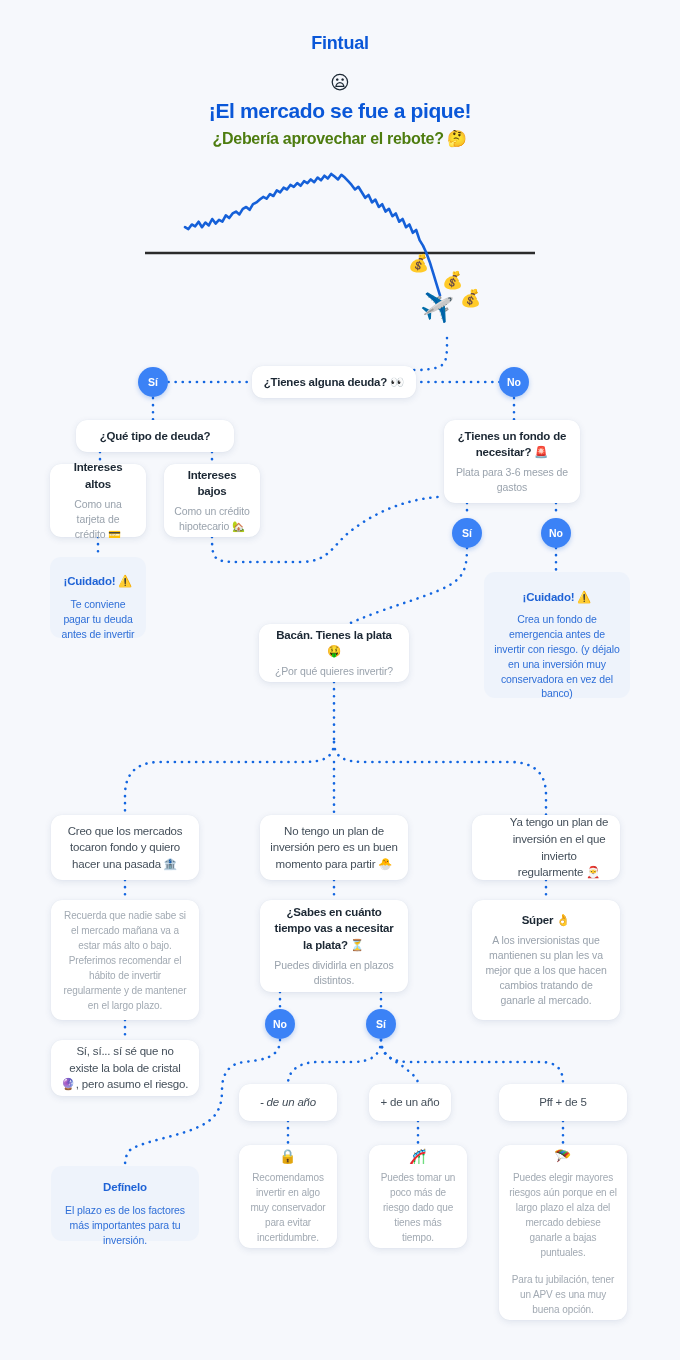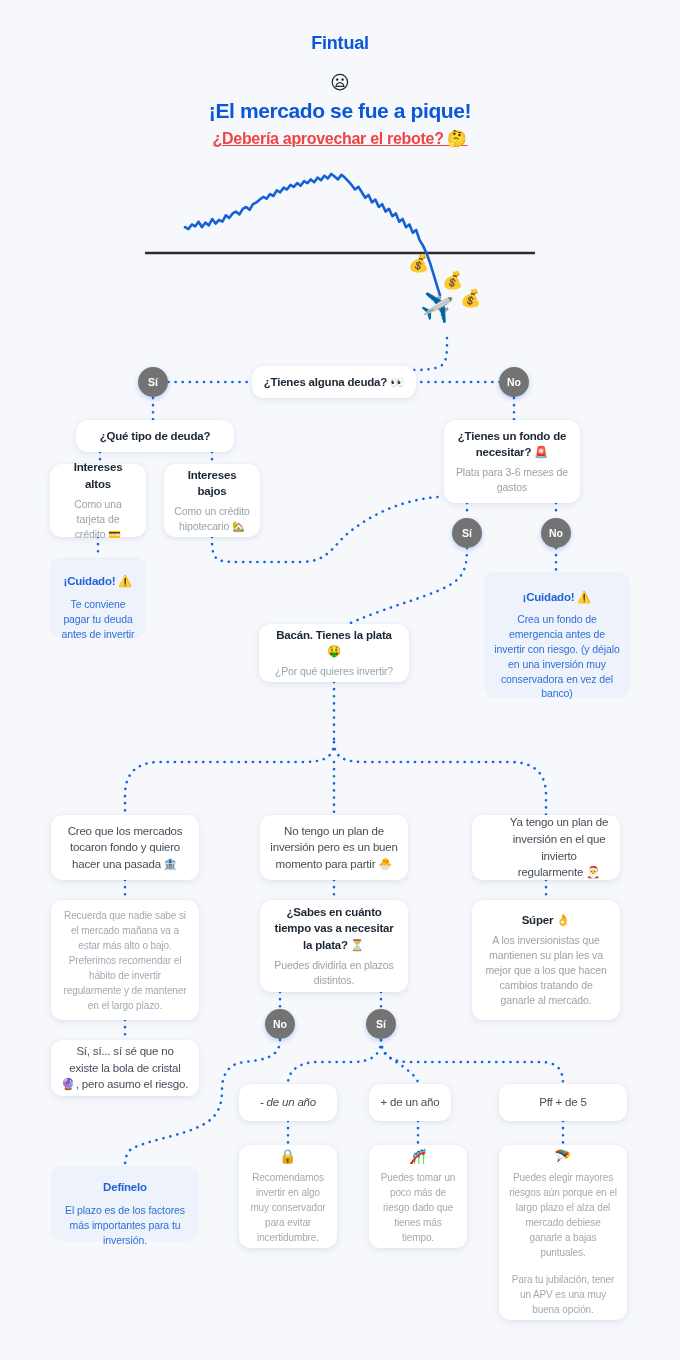--- a/index.html
+++ b/index.html
@@ -20,21 +20,21 @@
   }
   .face{
     position:absolute;top:73px;left:0;width:680px;text-align:center;font-size:19px;line-height:1;
   }
   .head-line1{
     position:absolute;top:99px;left:0;width:680px;text-align:center;
     font-size:21px;font-weight:bold;color:#0a57d8;letter-spacing:-.4px;
   }
   .head-line2{
     position:absolute;top:129px;left:0;width:680px;text-align:center;
-    font-size:16px;font-weight:bold;color:#ef4444;letter-spacing:-.3px;text-decoration:underline;
+    font-size:16px;font-weight:bold;color:#4d7c0f;letter-spacing:-.3px;
   }
 
   
   #chart{position:absolute;left:140px;top:168px;width:400px;height:180px;}
   #chart svg{display:block;}
   .bag{position:absolute;font-size:17px;}
   .plane{position:absolute;font-size:25px;}
 
   
   #links{position:absolute;left:0;top:0;width:680px;height:1360px;pointer-events:none;}
@@ -59,21 +59,21 @@
   .card .emoji-top{font-size:14px;line-height:1;margin-bottom:7px;}
 
   .tip{
     background:#eef3fb;box-shadow:none;
   }
   .tip .t{color:#1f63d6;font-size:11.5px;font-weight:bold;margin-top:20px;}
   .tip .s{color:#2f6fd8;font-size:10.5px;margin-top:7px;}
 
   .circle{
     position:absolute;width:30px;height:30px;border-radius:50%;
-    background:#737373;color:#fff;font-size:10.5px;font-weight:bold;
+    background:#3b82f6;color:#fff;font-size:10.5px;font-weight:bold;
     display:flex;align-items:center;justify-content:center;
     box-shadow:0 2px 5px rgba(10,87,216,.25);
   }
 </style>
 </head>
 <body>
 
 <div id="stage">
 
   <div class="brand">Fintual</div>

